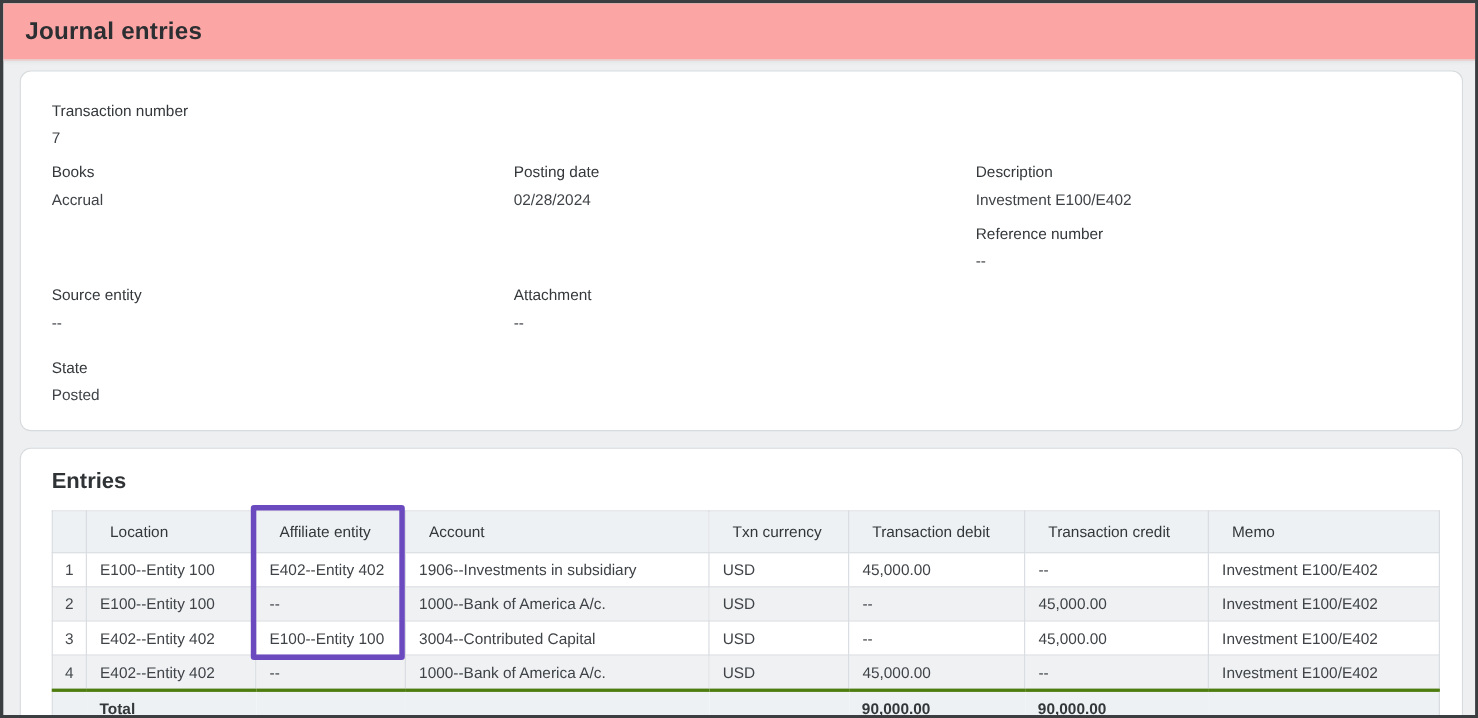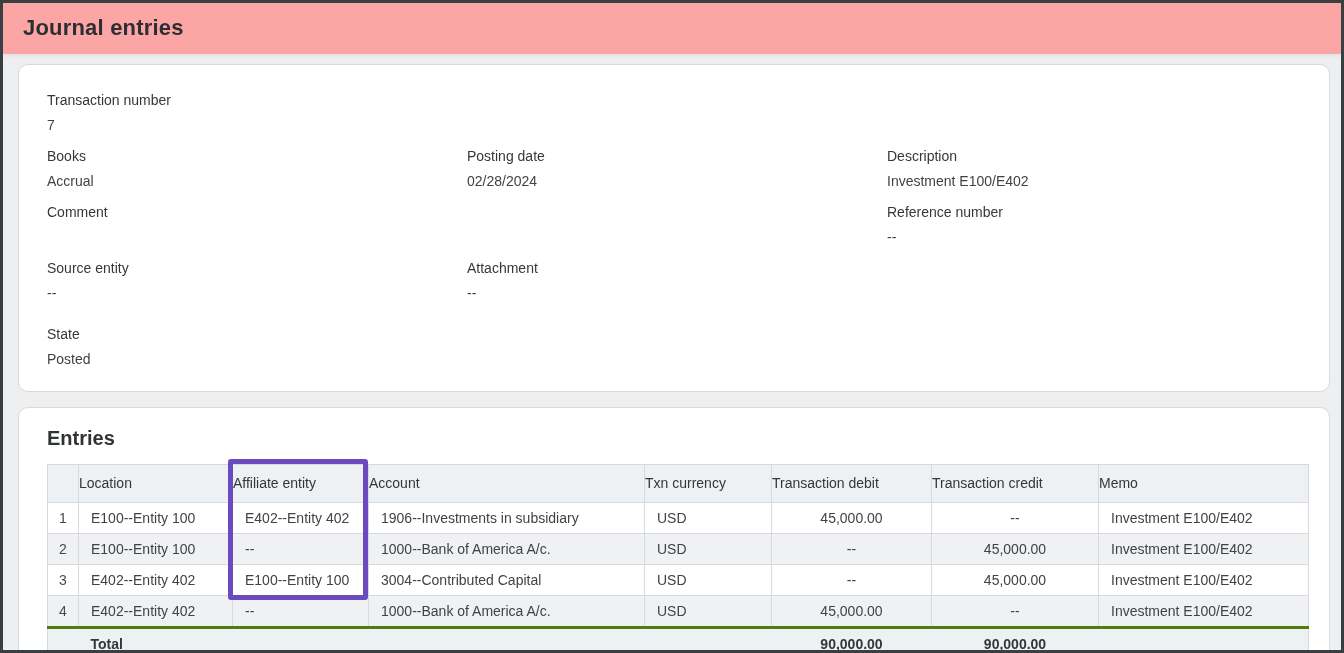--- a/index.html
+++ b/index.html
@@ -56,38 +56,38 @@
   .tablewrap { position: relative; width: 1261px; }
   table.entries {
     border-collapse: collapse; table-layout: fixed;
     width: 1261px; font-size: 14px; color: #3f4347;
   }
   table.entries thead th {
     background: #eef1f3;
     border: 1px solid #d6dade;
     font-weight: 400; color: #33373a;
     text-align: left;
-    padding: 9px 0;
+    padding: 9px 21px;
     line-height: 19px;
     overflow: hidden; white-space: nowrap;
   }
   table.entries thead th.num-col { padding: 9px 4px; }
   table.entries thead th.r { }
   table.entries tbody td {
     border: 1px solid #d6dade;
     padding: 6px 12px;
     line-height: 18px;
     background: #ffffff;
     overflow: hidden; white-space: nowrap;
   }
   table.entries tbody tr.stripe td { background: #eff1f3; }
   table.entries tbody td.num {
     text-align: center; padding: 6px 4px; color: #45494d;
   }
-  table.entries td.r, table.entries tfoot td.r { text-align: center; }
+  table.entries td.r, table.entries tfoot td.r { text-align: left; }
   table.entries tfoot td {
     background: #eef1f3;
     border-top: 3px solid #4d7c0f;
     border-bottom: 1px solid #d6dade;
     border-left: none; border-right: none;
     padding: 6px 12px; line-height: 19px;
     font-weight: 700; color: #33373a;
   }
   table.entries tfoot td.first { border-left: 1px solid #d6dade; }
   table.entries tfoot td.last { border-right: 1px solid #d6dade; }
@@ -127,21 +127,20 @@
         <div class="field">
           <div class="field-label">Posting date</div>
           <div class="field-value">02/28/2024</div>
         </div>
 
         <div class="field">
           <div class="field-label">Description</div>
           <div class="field-value">Investment E100/E402</div>
         </div>
         <div class="field">
-          <div class="field-label">Comment</div>
           <div class="field-value"></div>
         </div>
         <div class="field"></div>
 
         <div class="field">
           <div class="field-label">Reference number</div>
           <div class="field-value">--</div>
         </div>
         <div class="field">
           <div class="field-label">Source entity</div>

